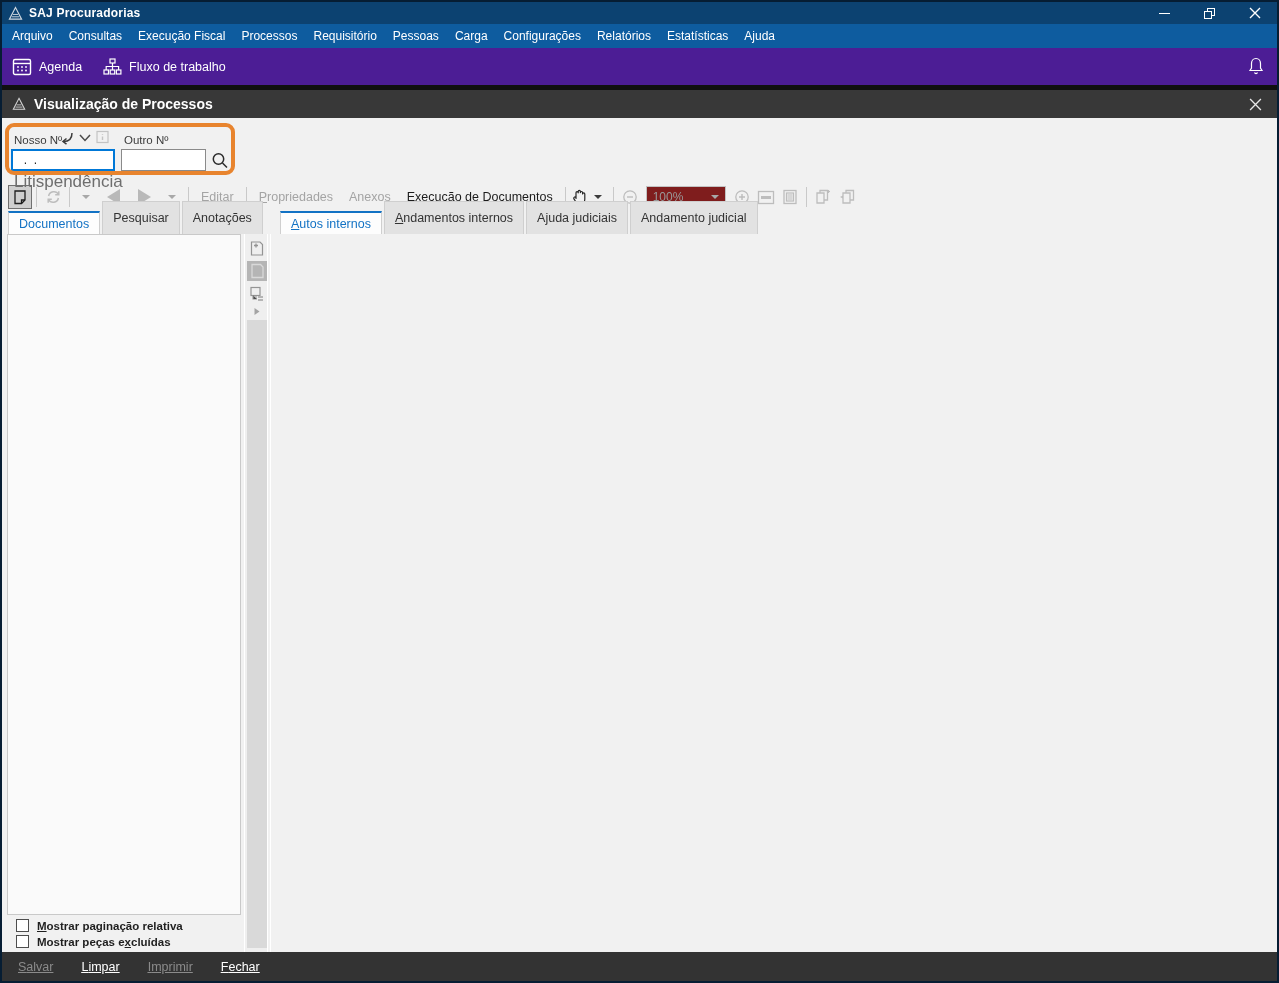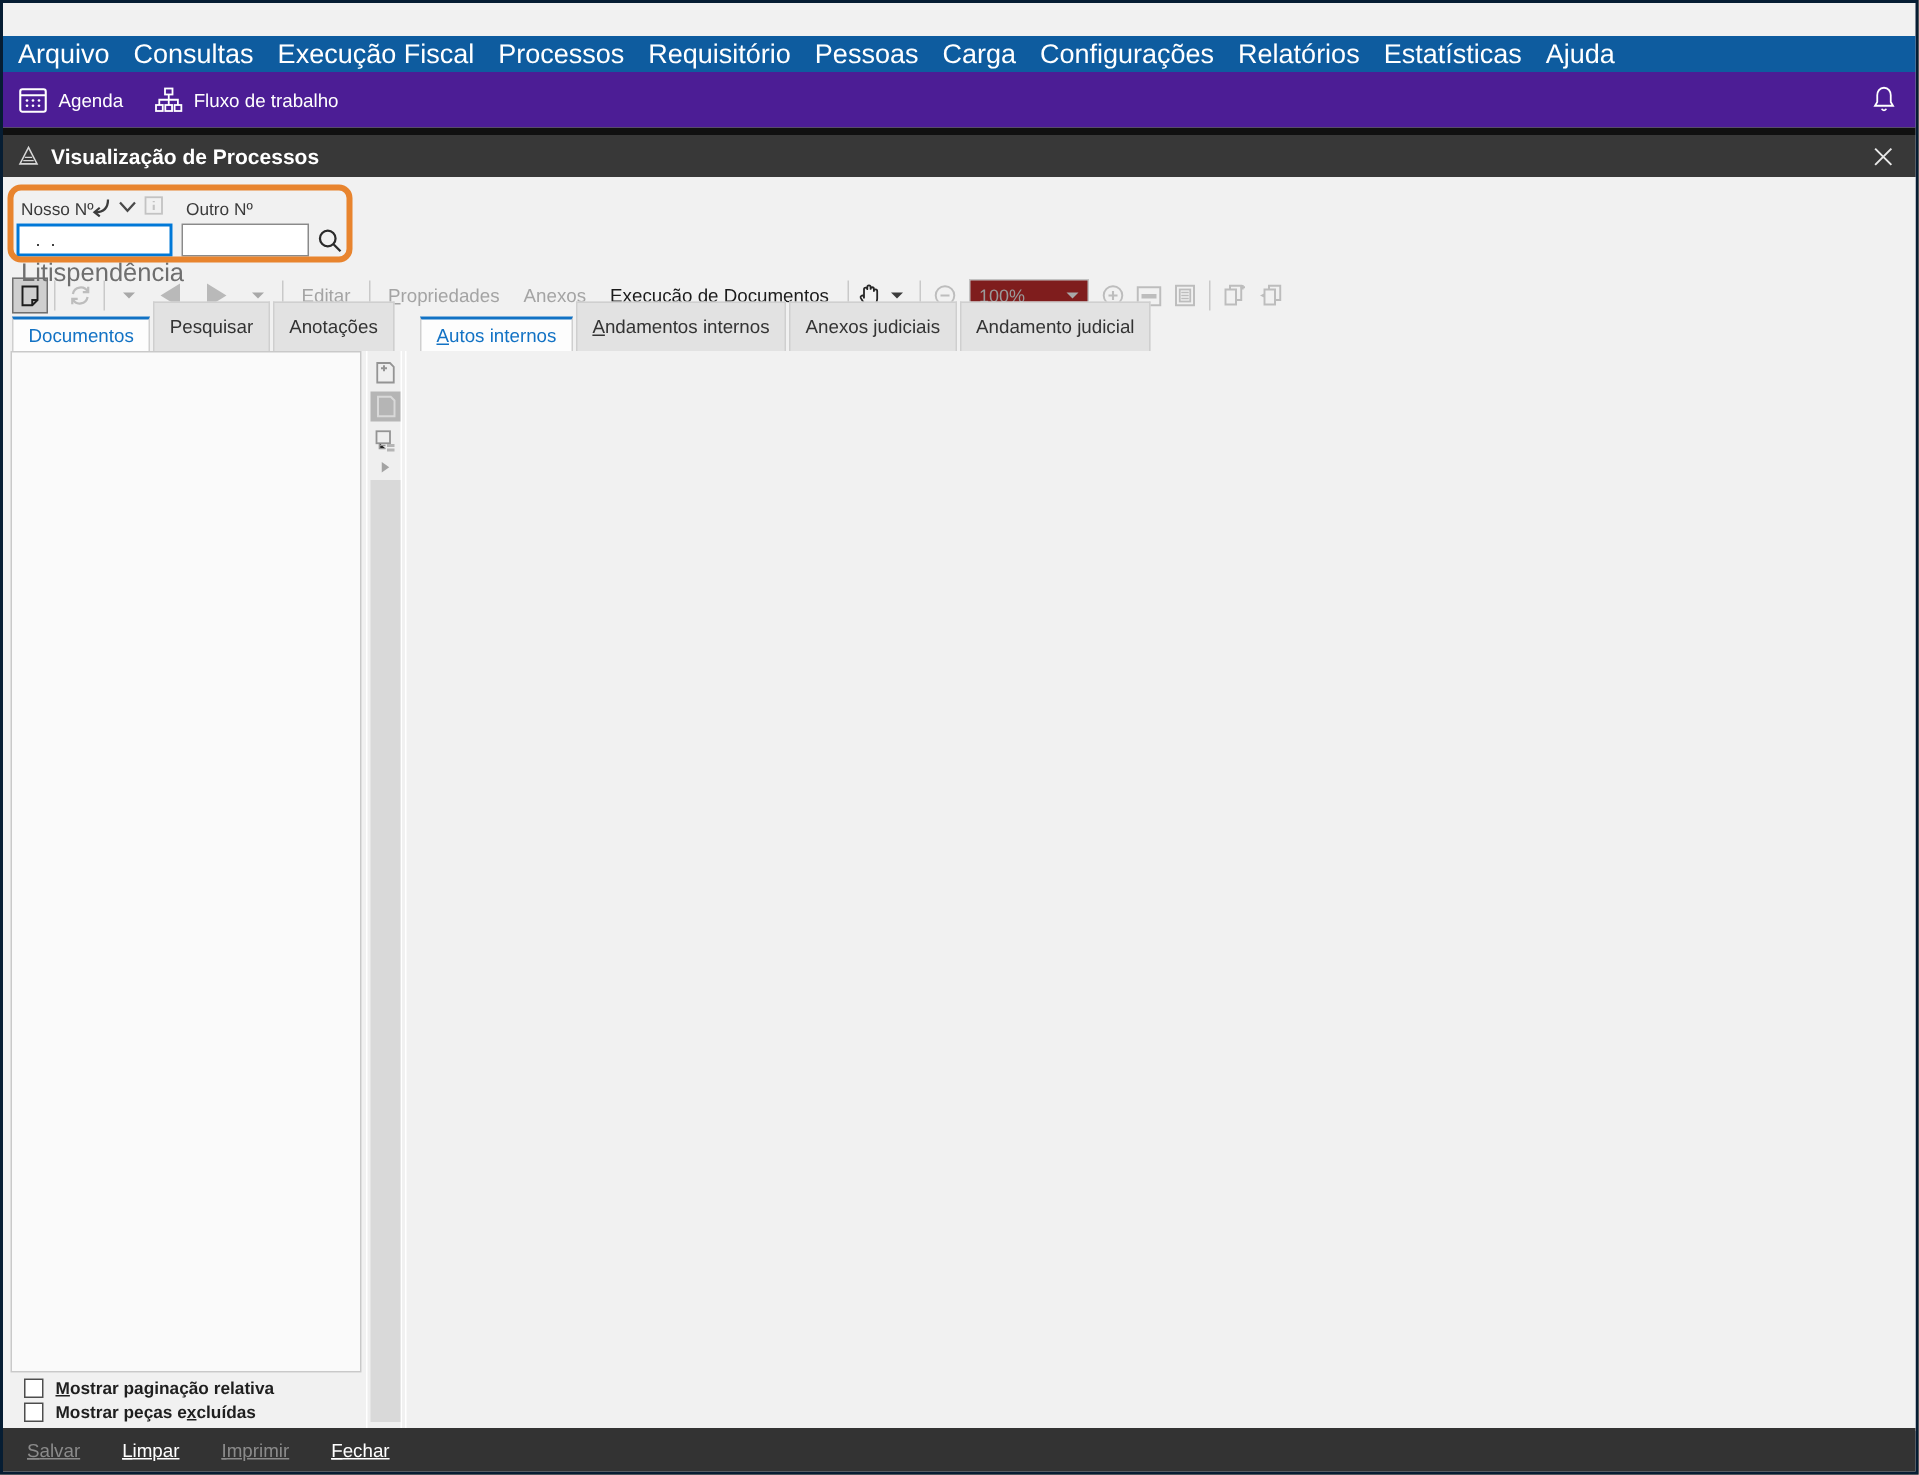--- a/index.html
+++ b/index.html
@@ -13,21 +13,21 @@
   .titlebar .t-title { font-size:12px; font-weight:bold; letter-spacing:.2px; }
   .win-controls { position:absolute; right:0; top:0; height:22px; display:flex; }
   .win-btn { width:45px; height:22px; display:flex; align-items:center; justify-content:center; cursor:default; }
   .min-glyph { width:11px; height:0; border-top:1.6px solid #fff; }
   .restore-glyph { position:relative; width:11px; height:11px; }
   .restore-glyph .r1 { position:absolute; right:0; top:0; width:8px; height:8px; border:1.4px solid #fff; }
   .restore-glyph .r2 { position:absolute; left:0; bottom:0; width:8px; height:8px; border:1.4px solid #fff; background:#0c4271; }
 
   
   .menubar { position:absolute; left:0; top:22px; width:100%; height:24px; background:#0e5c9f; display:flex; align-items:center; padding-left:2px; }
-  .menu-item { color:#fff; font-size:18px; padding:4px 8px; cursor:default; }
+  .menu-item { color:#fff; font-size:12px; padding:4px 8px; cursor:default; }
 
   
   .bluebar { position:absolute; left:0; top:46px; width:100%; height:37px; background:#4c1d95; display:flex; align-items:center; color:#fff; }
   .quick-btn { display:flex; align-items:center; gap:7px; padding:4px 10px; font-size:12.5px; cursor:default; }
   .bell-wrap { position:absolute; right:12px; top:8px; }
 
   .gapline { position:absolute; left:0; top:83px; width:100%; height:5px; background:#101010; }
 
   
   .innerheader { position:absolute; left:0; top:88px; width:100%; height:28px; background:#383838; display:flex; align-items:center; color:#fff; }
@@ -96,20 +96,45 @@
   .foot-btn.enabled { color:#ffffff; }
   .foot-btn.disabled { color:#8b8b8b; }
 
   u { text-decoration:underline; }
 </style>
 </head>
 <body>
 
 <div class="window">
 
+  <div class="titlebar">
+    <span class="app-ico">
+      <svg width="15" height="15" viewBox="0 0 16 16">
+          <path d="M8 1.5 L14.5 14 H1.5 Z" fill="none" stroke="#cfd8e0" stroke-width="1.2"></path>
+          <path d="M5.2 9 H10.8 M4 11.5 H12" stroke="#cfd8e0" stroke-width="1"></path>
+        </svg>
+    </span>
+    <span class="t-title">SAJ Procuradorias</span>
+    <div class="win-controls">
+      <div class="win-btn">
+          <div class="min-glyph"></div>
+        </div>
+      <div class="win-btn">
+          <div class="restore-glyph">
+            <div class="r1"></div>
+            <div class="r2"></div>
+          </div>
+        </div>
+      <div class="win-btn">
+        <svg width="12" height="12" viewBox="0 0 12 12">
+            <path d="M1 1 L11 11 M11 1 L1 11" stroke="#fff" stroke-width="1.4"></path>
+          </svg>
+      </div>
+    </div>
+  </div>
 
   <div class="menubar">
     <span class="menu-item">Arquivo</span>
     <span class="menu-item">Consultas</span>
     <span class="menu-item">Execução Fiscal</span>
     <span class="menu-item">Processos</span>
     <span class="menu-item">Requisitório</span>
     <span class="menu-item">Pessoas</span>
     <span class="menu-item">Carga</span>
     <span class="menu-item">Configurações</span>
@@ -289,21 +314,21 @@
             <path d="M2 8 L5 6.5 V9.5 Z" fill="#bdbdbd"></path>
           </svg>
       </div>
     </div>
 
     <div class="tabs-row">
       <div class="left-tabs">
         <span class="tab active">Documentos</span><span class="tab">Pesquisar</span><span class="tab">Anotações</span>
       </div>
       <div class="right-tabs">
-        <span class="tab active"><u>A</u>utos internos</span><span class="tab"><u>A</u>ndamentos internos</span><span class="tab">Anexos judiciais</span><span class="tab">Andamento judicial</span>
+        <span class="tab active"><u>A</u>utos internos</span><span class="tab"><u>A</u>ndamentos internos</span><span class="tab">Ajuda judiciais</span><span class="tab">Andamento judicial</span>
       </div>
     </div>
 
     <div class="left-panel"></div>
 
     <div class="v-strip">
       <div class="strip-btn" style="top:4px;">
         <svg width="16" height="17" viewBox="0 0 16 17">
             <path d="M2.5 2 H11 L13.5 4.5 V15 H2.5 Z" fill="none" stroke="#949494" stroke-width="1.2"></path>
             <path d="M5 5.5 H9 M7 3.5 V7.5" stroke="#949494" stroke-width="1.3"></path>

